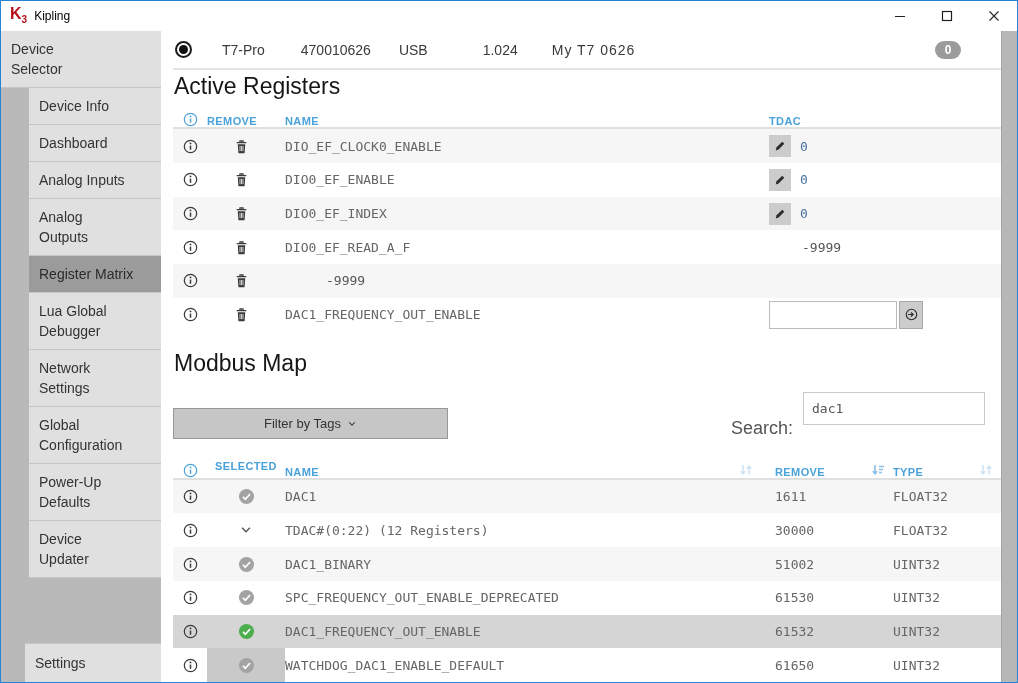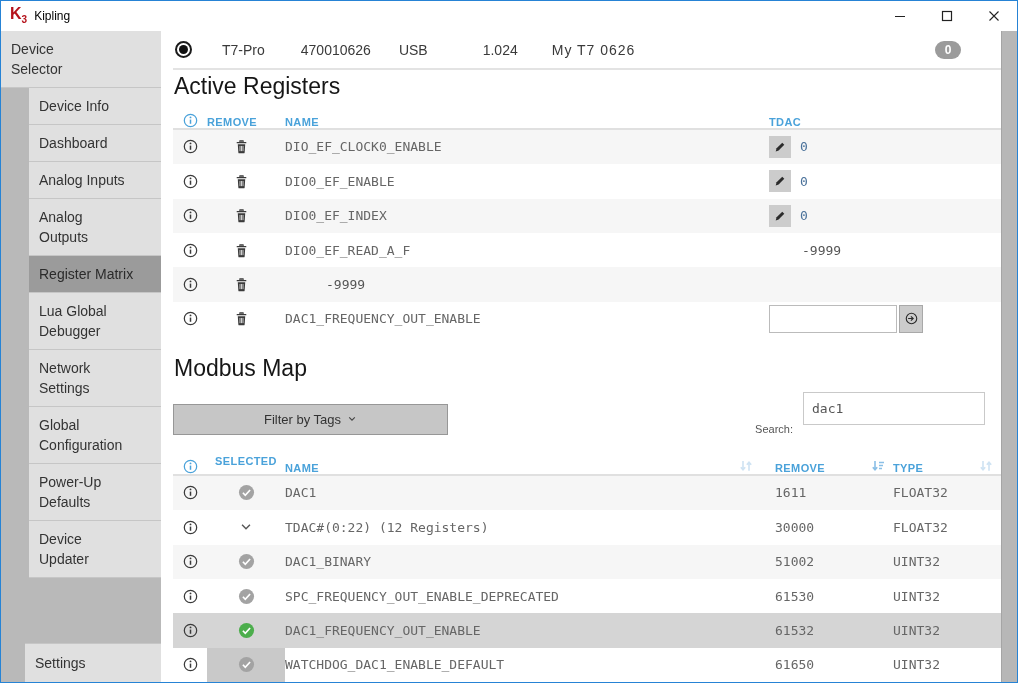--- a/index.html
+++ b/index.html
@@ -60,21 +60,21 @@
   .edit-btn { width:22px; height:22px; background:#ccc; border:none; display:flex; align-items:center; justify-content:center; margin-right:9px; padding:0; }
   .val-link { color:#49719a; }
   .val-plain { color:#555; margin-left:33px; }
   .write-input { width:128px; height:28px; border:1px solid #bbb; background:#fff; font-family:"DejaVu Sans Mono", monospace; font-size:13px; padding:0 6px; }
   .write-btn { width:24px; height:28px; background:#ccc; border:1px solid #a9a9a9; margin-left:2px; display:flex; align-items:center; justify-content:center; padding:0; }
 
   
   .controls { flex:0 0 34px; display:flex; align-items:flex-end; margin:0 0 14px 0; }
   .filter-btn { width:275px; height:31px; background:#c6c6c6; border:1px solid #979797; font-size:13px; color:#333; display:flex; align-items:center; justify-content:center; gap:6px; font-family:"Liberation Sans", sans-serif; }
   .search-wrap { margin-left:auto; display:flex; align-items:center; margin-right:16px; }
-  .search-label { font-size:11px; color:#555; margin-right:10px;margin-top:40px; }
+  .search-label { font-size:18px; color:#555; margin-right:10px;margin-top:40px; }
   .search-input { width:182px; height:33px; border:1px solid #c9c9c9; font-family:"DejaVu Sans Mono", monospace; font-size:13px; padding:0 8px; color:#555; }
 
   
   .m-info { width:34px; display:flex; justify-content:center; }
   .m-sel { width:78px; display:flex; justify-content:center; align-items:center; height:100%; }
   .m-name { flex:1; }
   .m-sort1 { width:34px; display:flex; justify-content:center; }
   .m-addr { width:100px; padding-left:12px; }
   .m-sort2 { width:30px; display:flex; justify-content:center; }
   .m-type { width:78px; }

